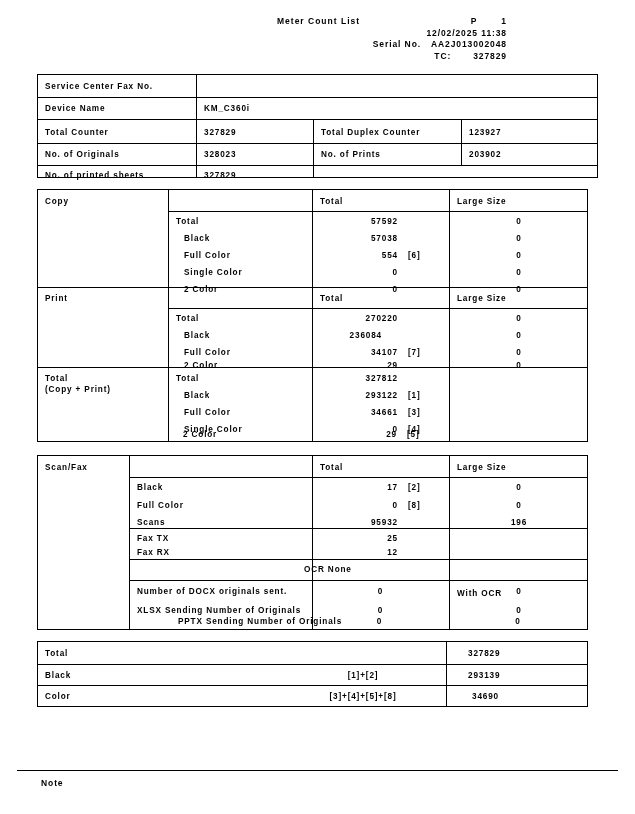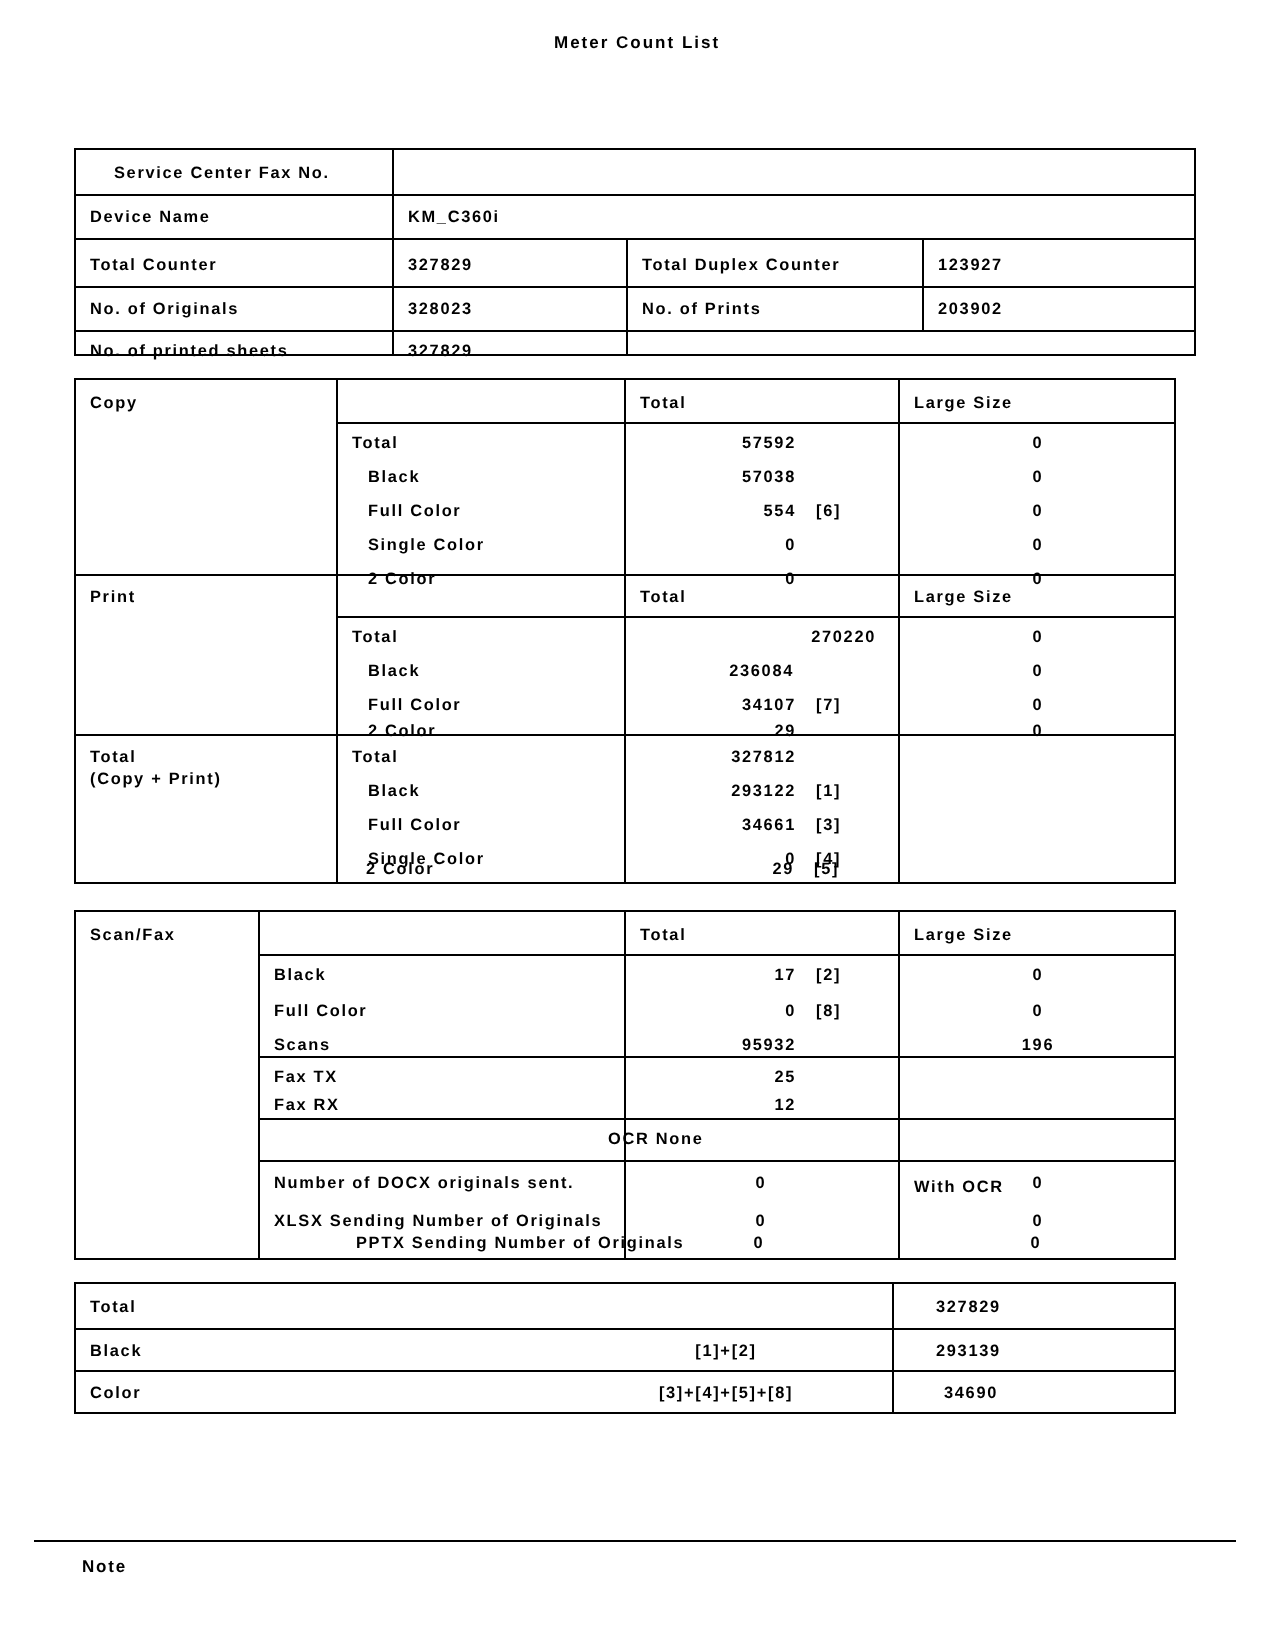--- a/index.html
+++ b/index.html
@@ -112,34 +112,40 @@
     letter-spacing: 0.9px;
   }
 </style>
 </head>
 <body>
 
 <div class="page">
 
   <div class="hdr">
     <div class="hdr-title">Meter Count List</div>
+    <div class="hdr-right">
+      <span class="hdr-line"><span class="hdr-p-label">P</span><span>1</span></span>
+      <span class="hdr-line">12/02/2025 11:38</span>
+      <span class="hdr-line"><span class="hdr-sn-label">Serial No.</span><span>AA2J013002048</span></span>
+      <span class="hdr-line"><span class="hdr-tc-label">TC:</span><span>327829</span></span>
+    </div>
   </div>
 
   <div class="blk" id="blk-info">
 
     <div class="hline" style="top:22px;"></div>
     <div class="hline" style="top:44px;"></div>
     <div class="hline" style="top:68px;"></div>
     <div class="hline" style="top:90px;"></div>
 
     <div class="vline" style="left:158px; top:0; height:102px;"></div>
     <div class="vline" style="left:275px; top:44px; height:58px;"></div>
     <div class="vline" style="left:423px; top:44px; height:46px;"></div>
 
-    <div class="cell" style="left:7px;  top:7px;margin-left:12px;">Service Center Fax No.</div>
+    <div class="cell" style="left:7px;  top:7px;">Service Center Fax No.</div>
     <div class="cell" style="left:166px;top:7px;"></div>
 
     <div class="cell" style="left:7px;  top:29px;">Device Name</div>
     <div class="cell" style="left:166px;top:29px;">KM_C360i</div>
 
     <div class="cell" style="left:7px;  top:53px;">Total Counter</div>
     <div class="cell" style="left:166px;top:53px;">327829</div>
     <div class="cell" style="left:283px;top:53px;">Total Duplex Counter</div>
     <div class="cell" style="left:431px;top:53px;">123927</div>
 
@@ -193,26 +199,26 @@
     <div class="cell" style="left:146px; top:95px;">2 Color</div>
     <div class="cell num" style="left:274px; width:86px; top:95px;">0</div>
     <div class="cell" style="left:370px; top:95px;"></div>
     <div class="cell ctr" style="left:411px; width:140px; top:95px;">0</div>
 
     <div class="cell" style="left:7px;   top:104px;">Print</div>
     <div class="cell" style="left:282px; top:104px;">Total</div>
     <div class="cell" style="left:419px; top:104px;">Large Size</div>
 
     <div class="cell" style="left:138px; top:124px;">Total</div>
-    <div class="cell num" style="left:274px; width:86px; top:124px;padding-left:40px;">270220</div>
+    <div class="cell num" style="left:274px; width:86px; top:124px;">270220</div>
     <div class="cell" style="left:370px; top:124px;"></div>
     <div class="cell ctr" style="left:411px; width:140px; top:124px;">0</div>
 
     <div class="cell" style="left:146px; top:141px;">Black</div>
-    <div class="cell num" style="left:273px; width:86px; top:141px;">236084</div>
+    <div class="cell num" style="left:258px; width:86px; top:141px;">236084</div>
     <div class="cell" style="left:370px; top:141px;"></div>
     <div class="cell ctr" style="left:411px; width:140px; top:141px;">0</div>
 
     <div class="cell" style="left:146px; top:158px;">Full Color</div>
     <div class="cell num" style="left:274px; width:86px; top:158px;">34107</div>
     <div class="cell" style="left:370px; top:158px;">[7]</div>
     <div class="cell ctr" style="left:411px; width:140px; top:158px;">0</div>
 
     <div class="cell" style="left:146px; top:171px;">2 Color</div>
     <div class="cell num" style="left:274px; width:86px; top:171px;">29</div>

